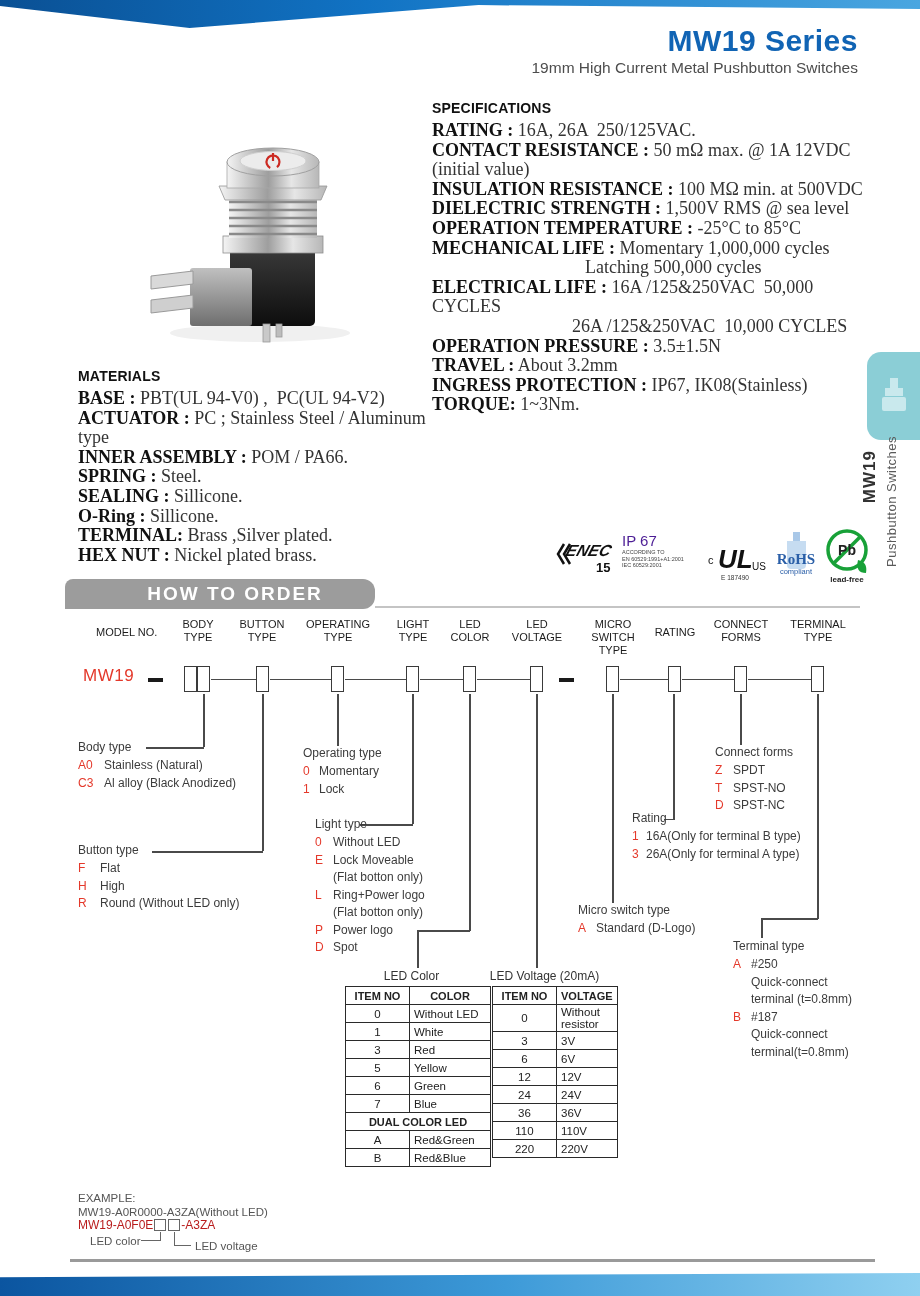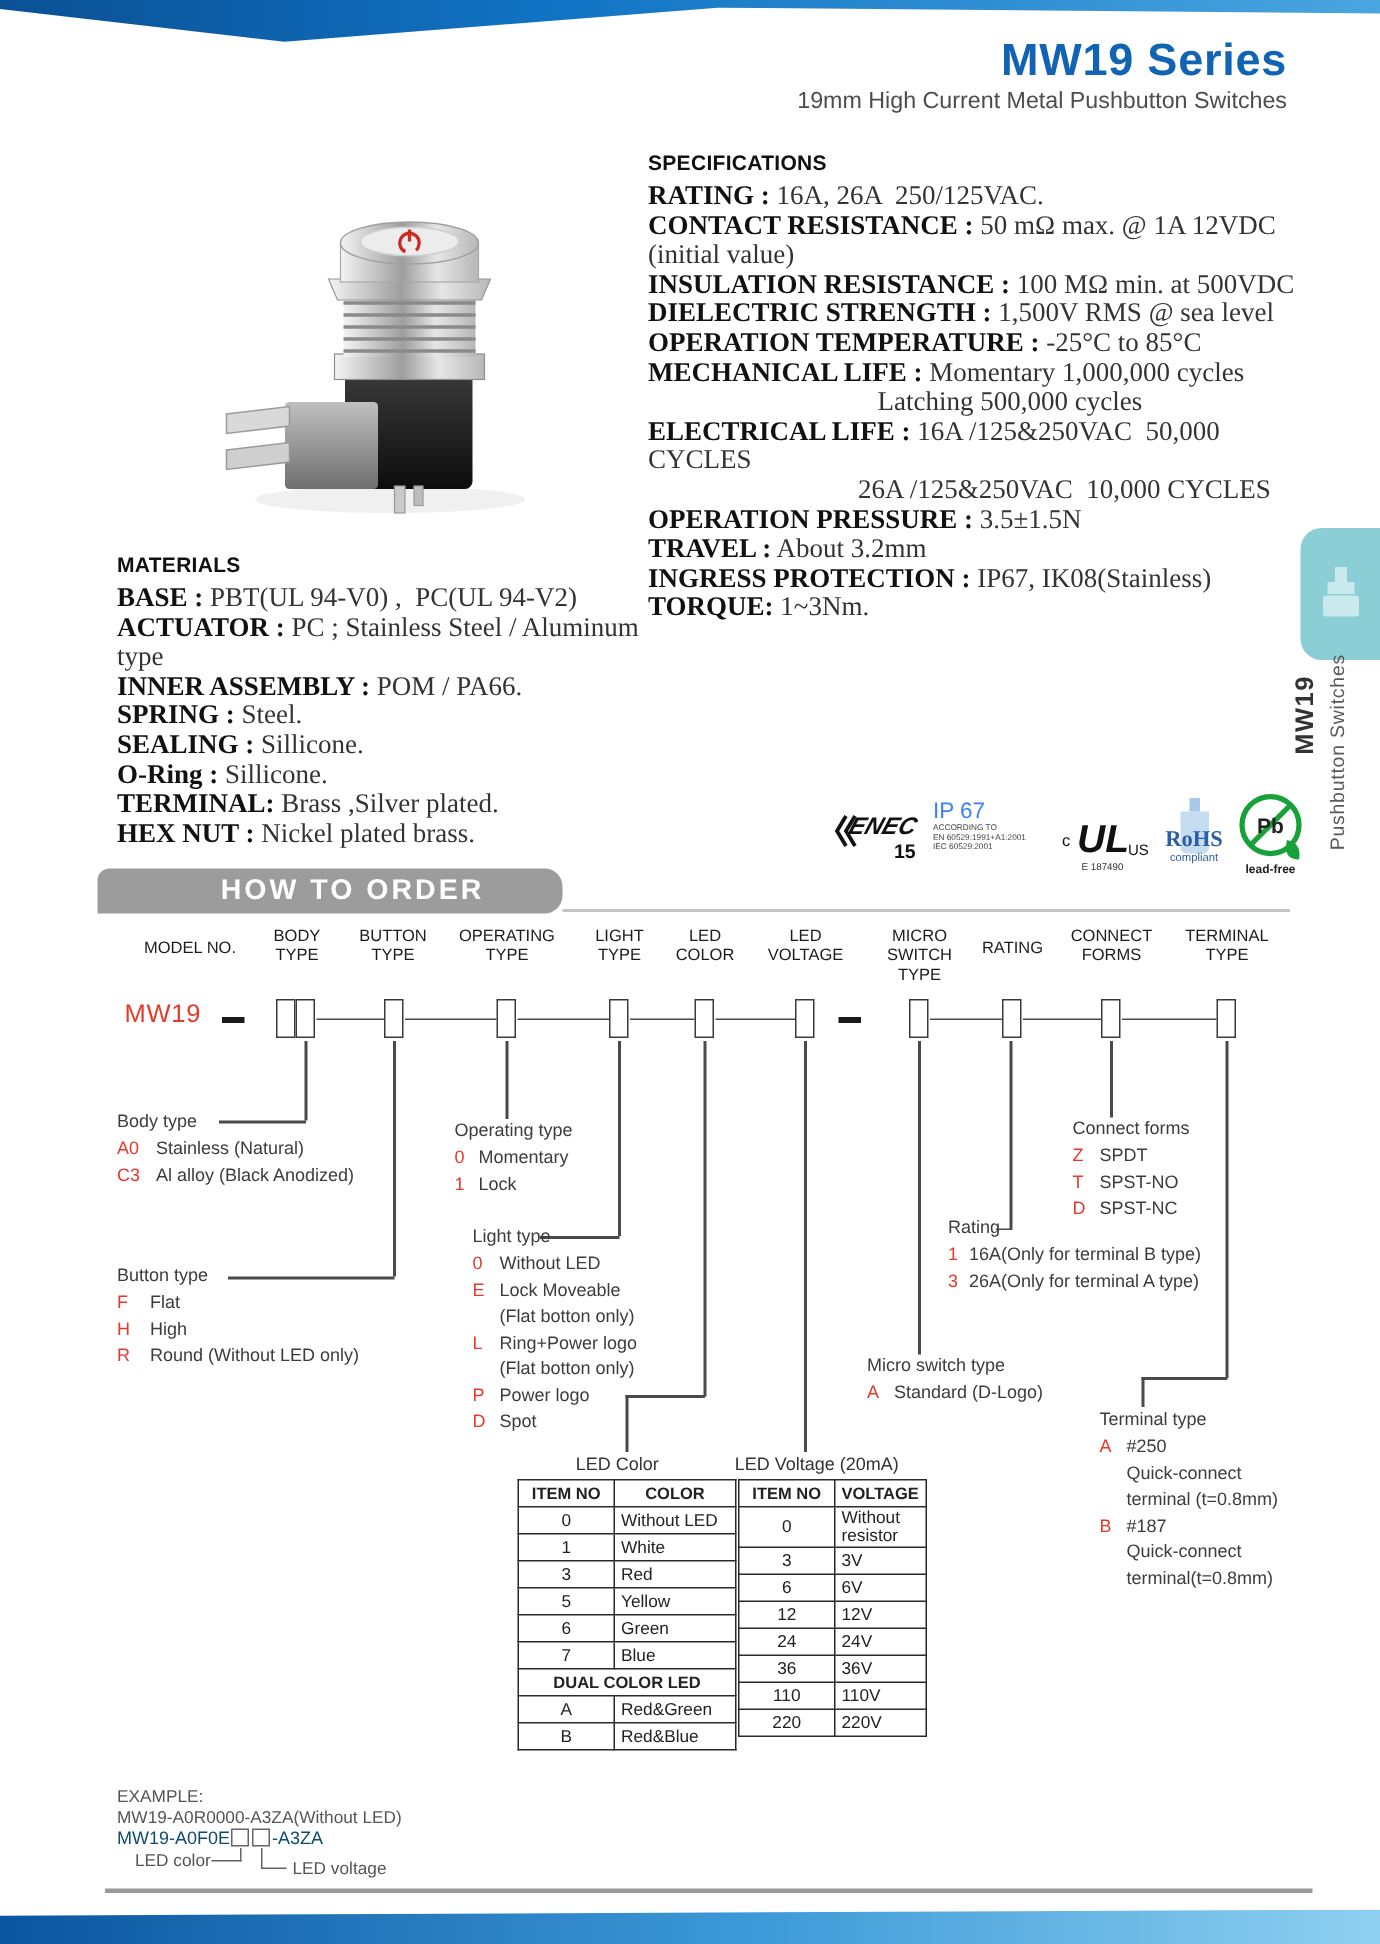--- a/index.html
+++ b/index.html
@@ -53,34 +53,34 @@
   
   .tbl-title{position:absolute;font-size:12px;color:#333;text-align:center;}
   .dtable{position:absolute;border-collapse:collapse;font-size:11.5px;color:#222;background:#fff;}
   .dtable th,.dtable td{border:1.3px solid #2a2a2a;padding:1px 4px;height:15px;}
   .dtable th{font-weight:bold;text-align:center;font-size:11px;}
   .td-c{text-align:center;}
   .td-l{text-align:left;}
 
   
   .ex-line{position:absolute;font-size:11.5px;color:#555;line-height:14px;}
-  .ex-row{position:absolute;left:78px;top:1218px;display:flex;align-items:center;font-size:12px;color:#0c4a6e;}
+  .ex-row{position:absolute;left:78px;top:1218px;display:flex;align-items:center;font-size:12px;color:#b91c1c;}
   .ex-box{width:10px;height:10px;border:1.3px solid #666;background:#fff;margin:0 1px;}
   .call-line-h{position:absolute;height:1.2px;background:#666;}
   .call-line-v{position:absolute;width:1.2px;background:#666;}
 
   
   .side-tab{position:absolute;left:867px;top:352px;width:53px;height:88px;background:#8bced6;
     border-radius:14px 0 0 14px;display:flex;align-items:center;justify-content:center;}
   .vtext{position:absolute;writing-mode:vertical-rl;transform:rotate(180deg);white-space:nowrap;}
   .v-series{left:860px;top:450px;font-size:17px;font-weight:bold;color:#333;letter-spacing:1px;}
   .v-cat{left:884px;top:436px;font-size:13px;color:#5a5a5a;letter-spacing:.5px;}
 
   .cert{position:absolute;}
-  .ip67-t{font-size:15px;color:#3b82f6;line-height:16px;}
+  .ip67-t{font-size:15px;color:#4c1d95;line-height:16px;}
   .ip67-s{font-size:5.5px;color:#444;line-height:6.5px;}
 </style>
 </head>
 <body>
 
 <div class="page">
 
   <div class="top-band"></div>
   <div class="bottom-band"></div>
   <div class="foot-rule"></div>

